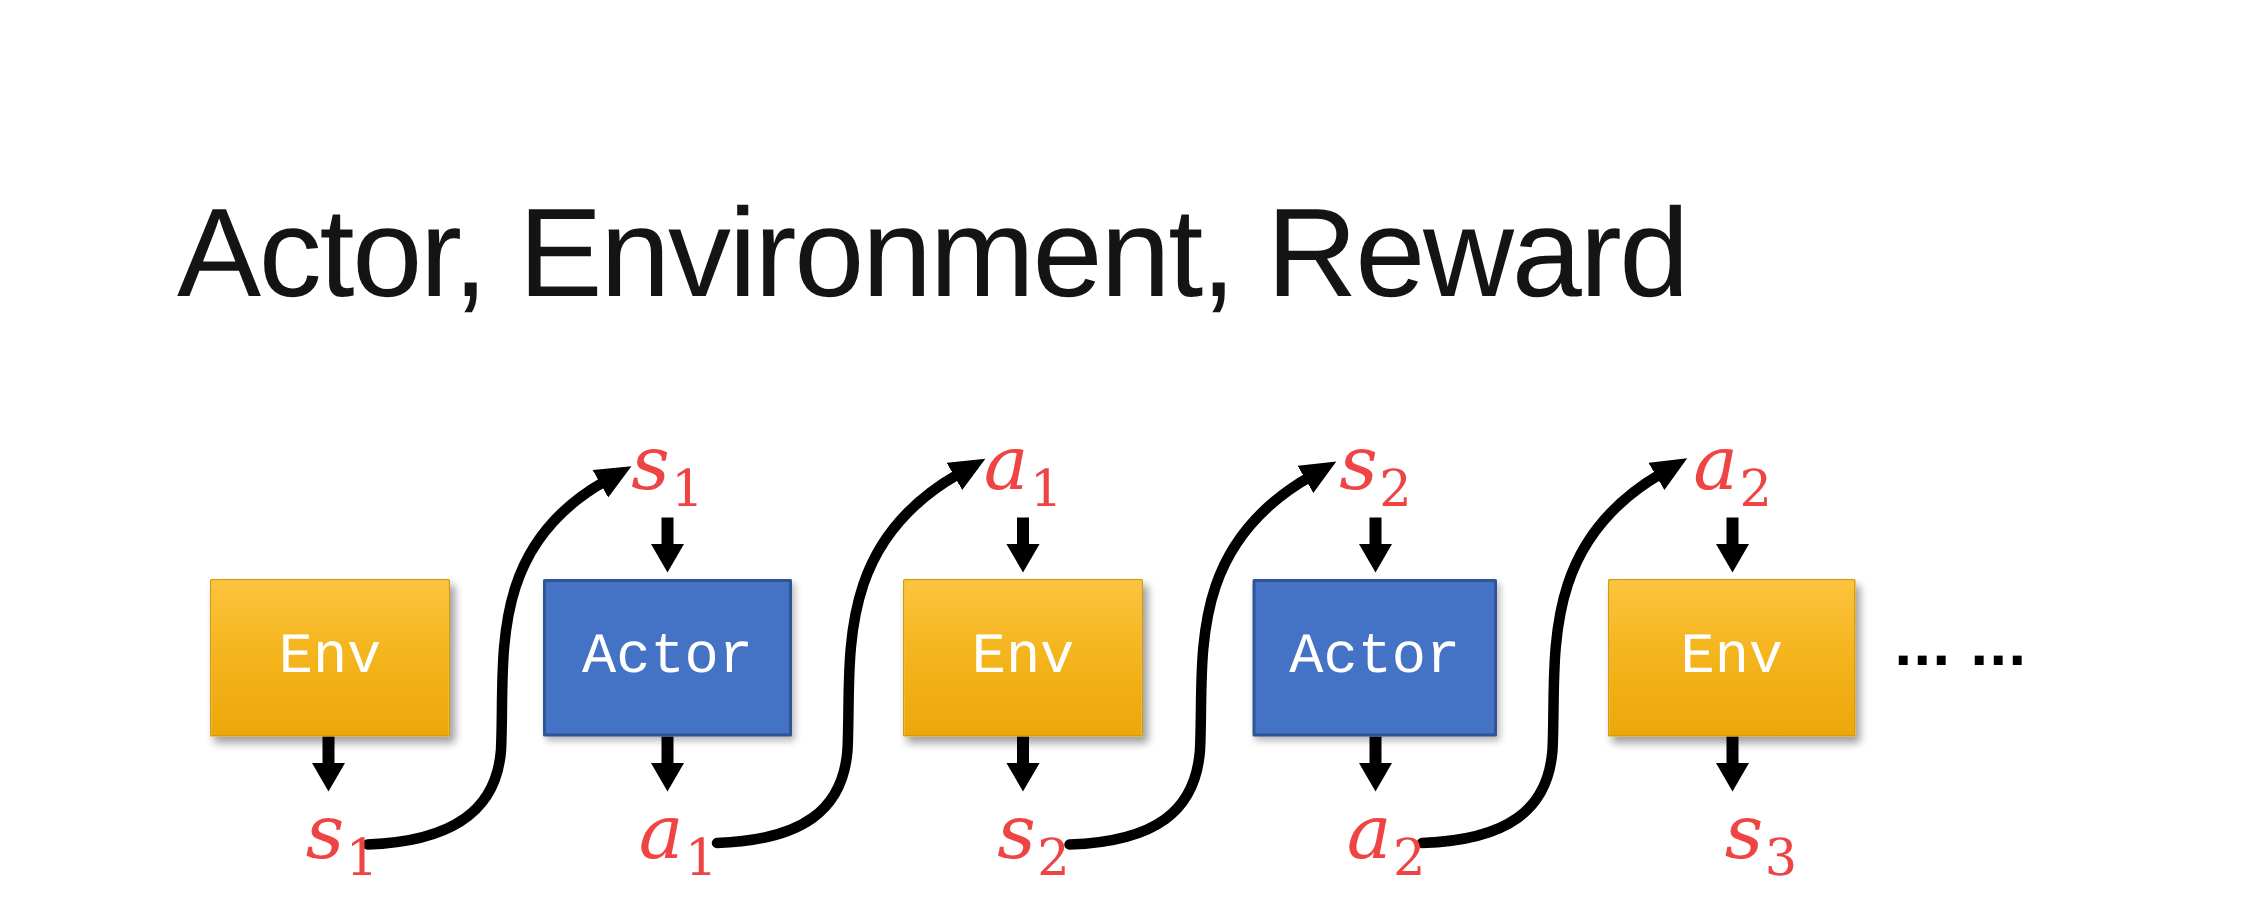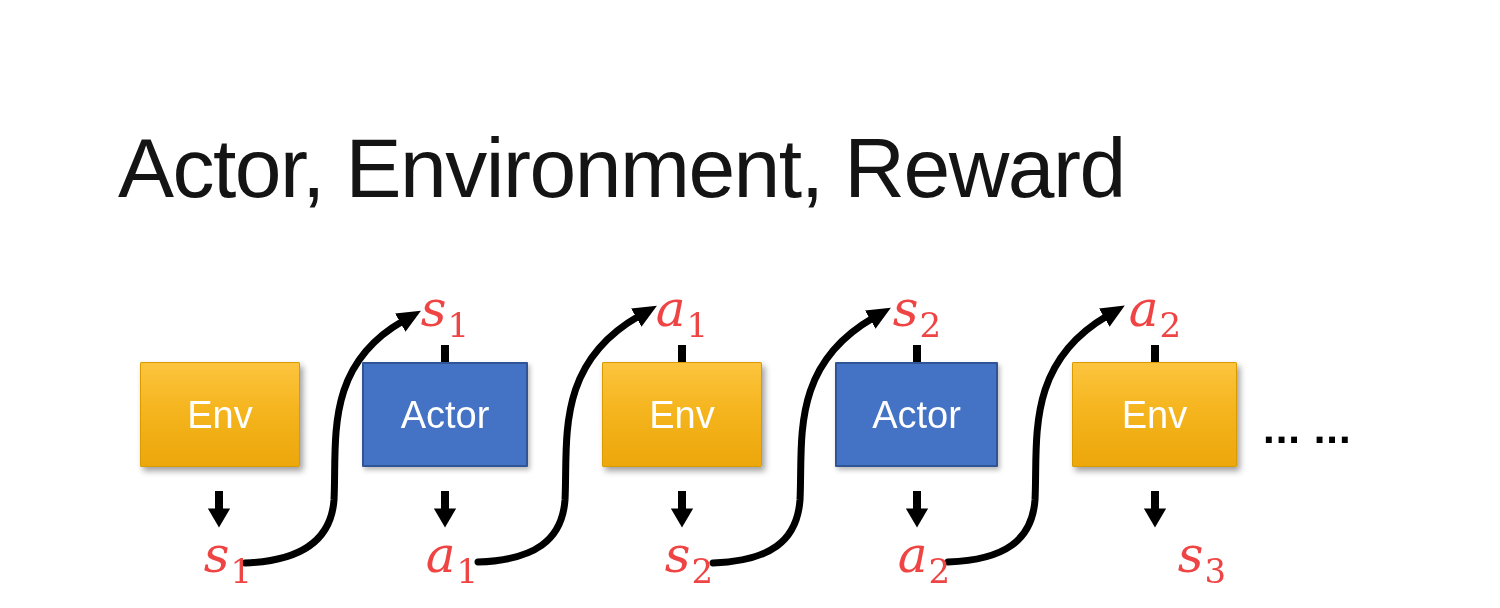--- a/index.html
+++ b/index.html
@@ -17,26 +17,27 @@
     font-size:84px;
     font-weight:400;
     letter-spacing:-1.5px;
     line-height:1;
     color:var(--title,#141414);
     white-space:nowrap;
   }
   svg.overlay{position:absolute;left:0;top:0;}
   .box{
     position:absolute;
-    top:362px;height:105px;
+    top:386px;height:105px;
     display:flex;align-items:center;justify-content:center;
     font-size:38px;line-height:1;
     color:var(--text-on-box,#ffffff);
     box-sizing:border-box;
     border-radius:1px;
+    font-family:Liberation Mono, monospace;
   }
   .box.env{
     background:linear-gradient(180deg,var(--env-top,#FCC43E) 0%, #F5B51E 45%, var(--env-bottom,#ECA70B) 100%);
     border:1px solid var(--env-border,#D99B00);
     box-shadow:3px 4px 6px rgba(0,0,0,0.38);
   }
   .box.actor{
     background:var(--actor-fill,#4472C4);
     border:2px solid var(--actor-border,#2F5597);
     box-shadow:2px 3px 5px rgba(0,0,0,0.28);
@@ -110,17 +111,17 @@
 
   <div class="mlabel top" style="left:445px;"><span class="mbase">s</span><span class="msub">1</span></div>
   <div class="mlabel top" style="left:682px;"><span class="mbase">a</span><span class="msub">1</span></div>
   <div class="mlabel top" style="left:917px;"><span class="mbase">s</span><span class="msub">2</span></div>
   <div class="mlabel top" style="left:1155px;"><span class="mbase">a</span><span class="msub">2</span></div>
 
   <div class="mlabel bottom" style="left:228px;"><span class="mbase">s</span><span class="msub">1</span></div>
   <div class="mlabel bottom" style="left:452px;"><span class="mbase">a</span><span class="msub">1</span></div>
   <div class="mlabel bottom" style="left:689px;"><span class="mbase">s</span><span class="msub">2</span></div>
   <div class="mlabel bottom" style="left:924px;"><span class="mbase">a</span><span class="msub">2</span></div>
-  <div class="mlabel bottom" style="left:1202px;text-align:right;"><span class="mbase">s</span><span class="msub">3</span></div>
+  <div class="mlabel bottom" style="left:1174px;text-align:right;"><span class="mbase">s</span><span class="msub">3</span></div>
 
   <div class="dots">... ...</div>
 
 </div>
 
 </body></html>

